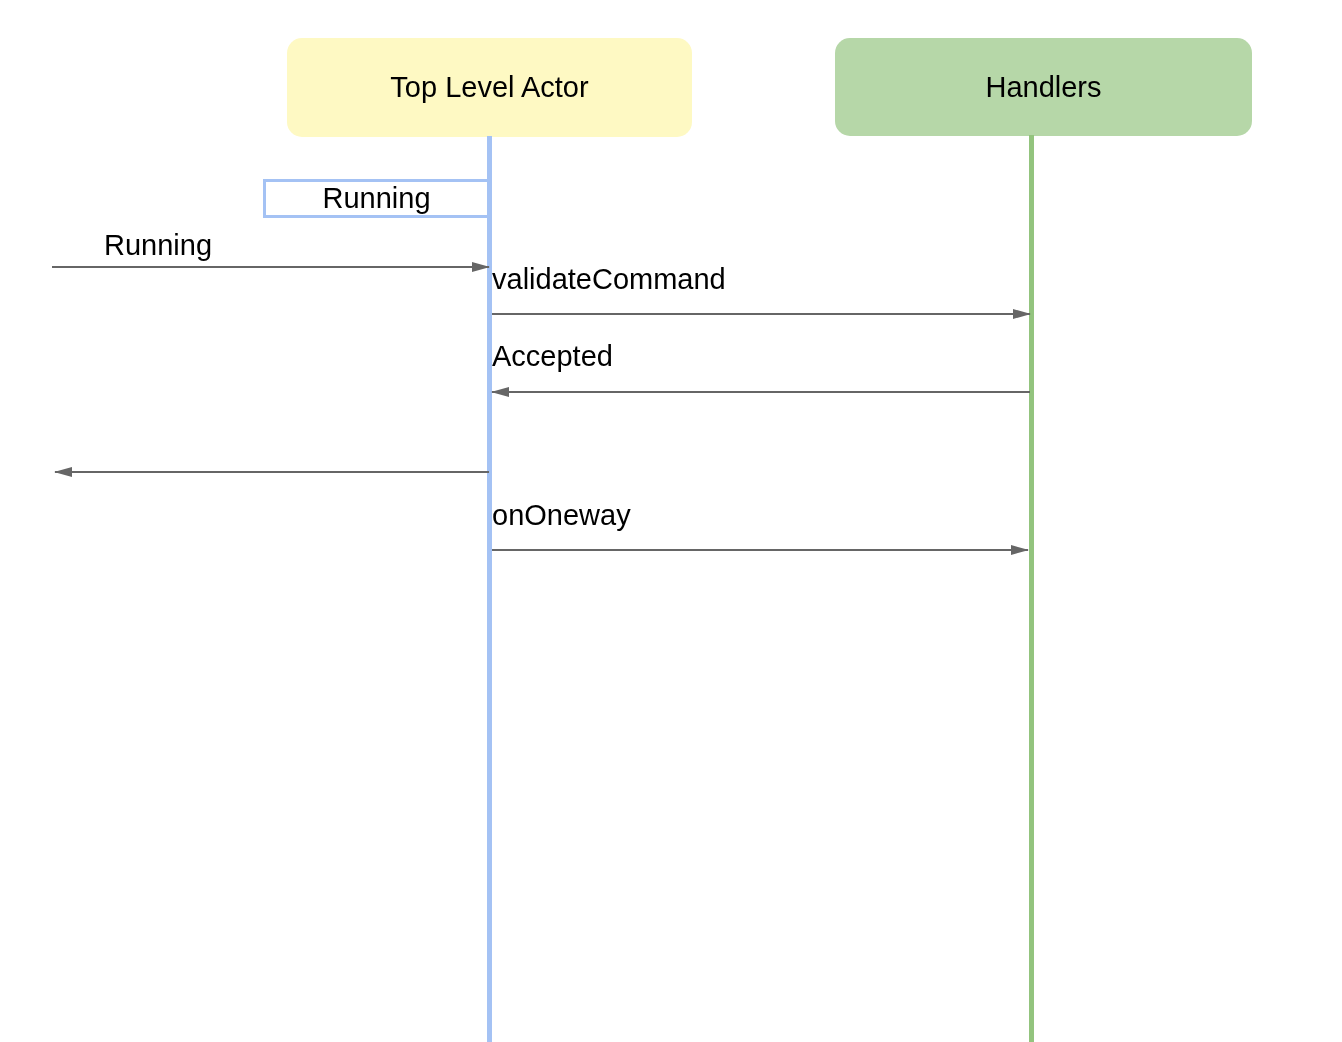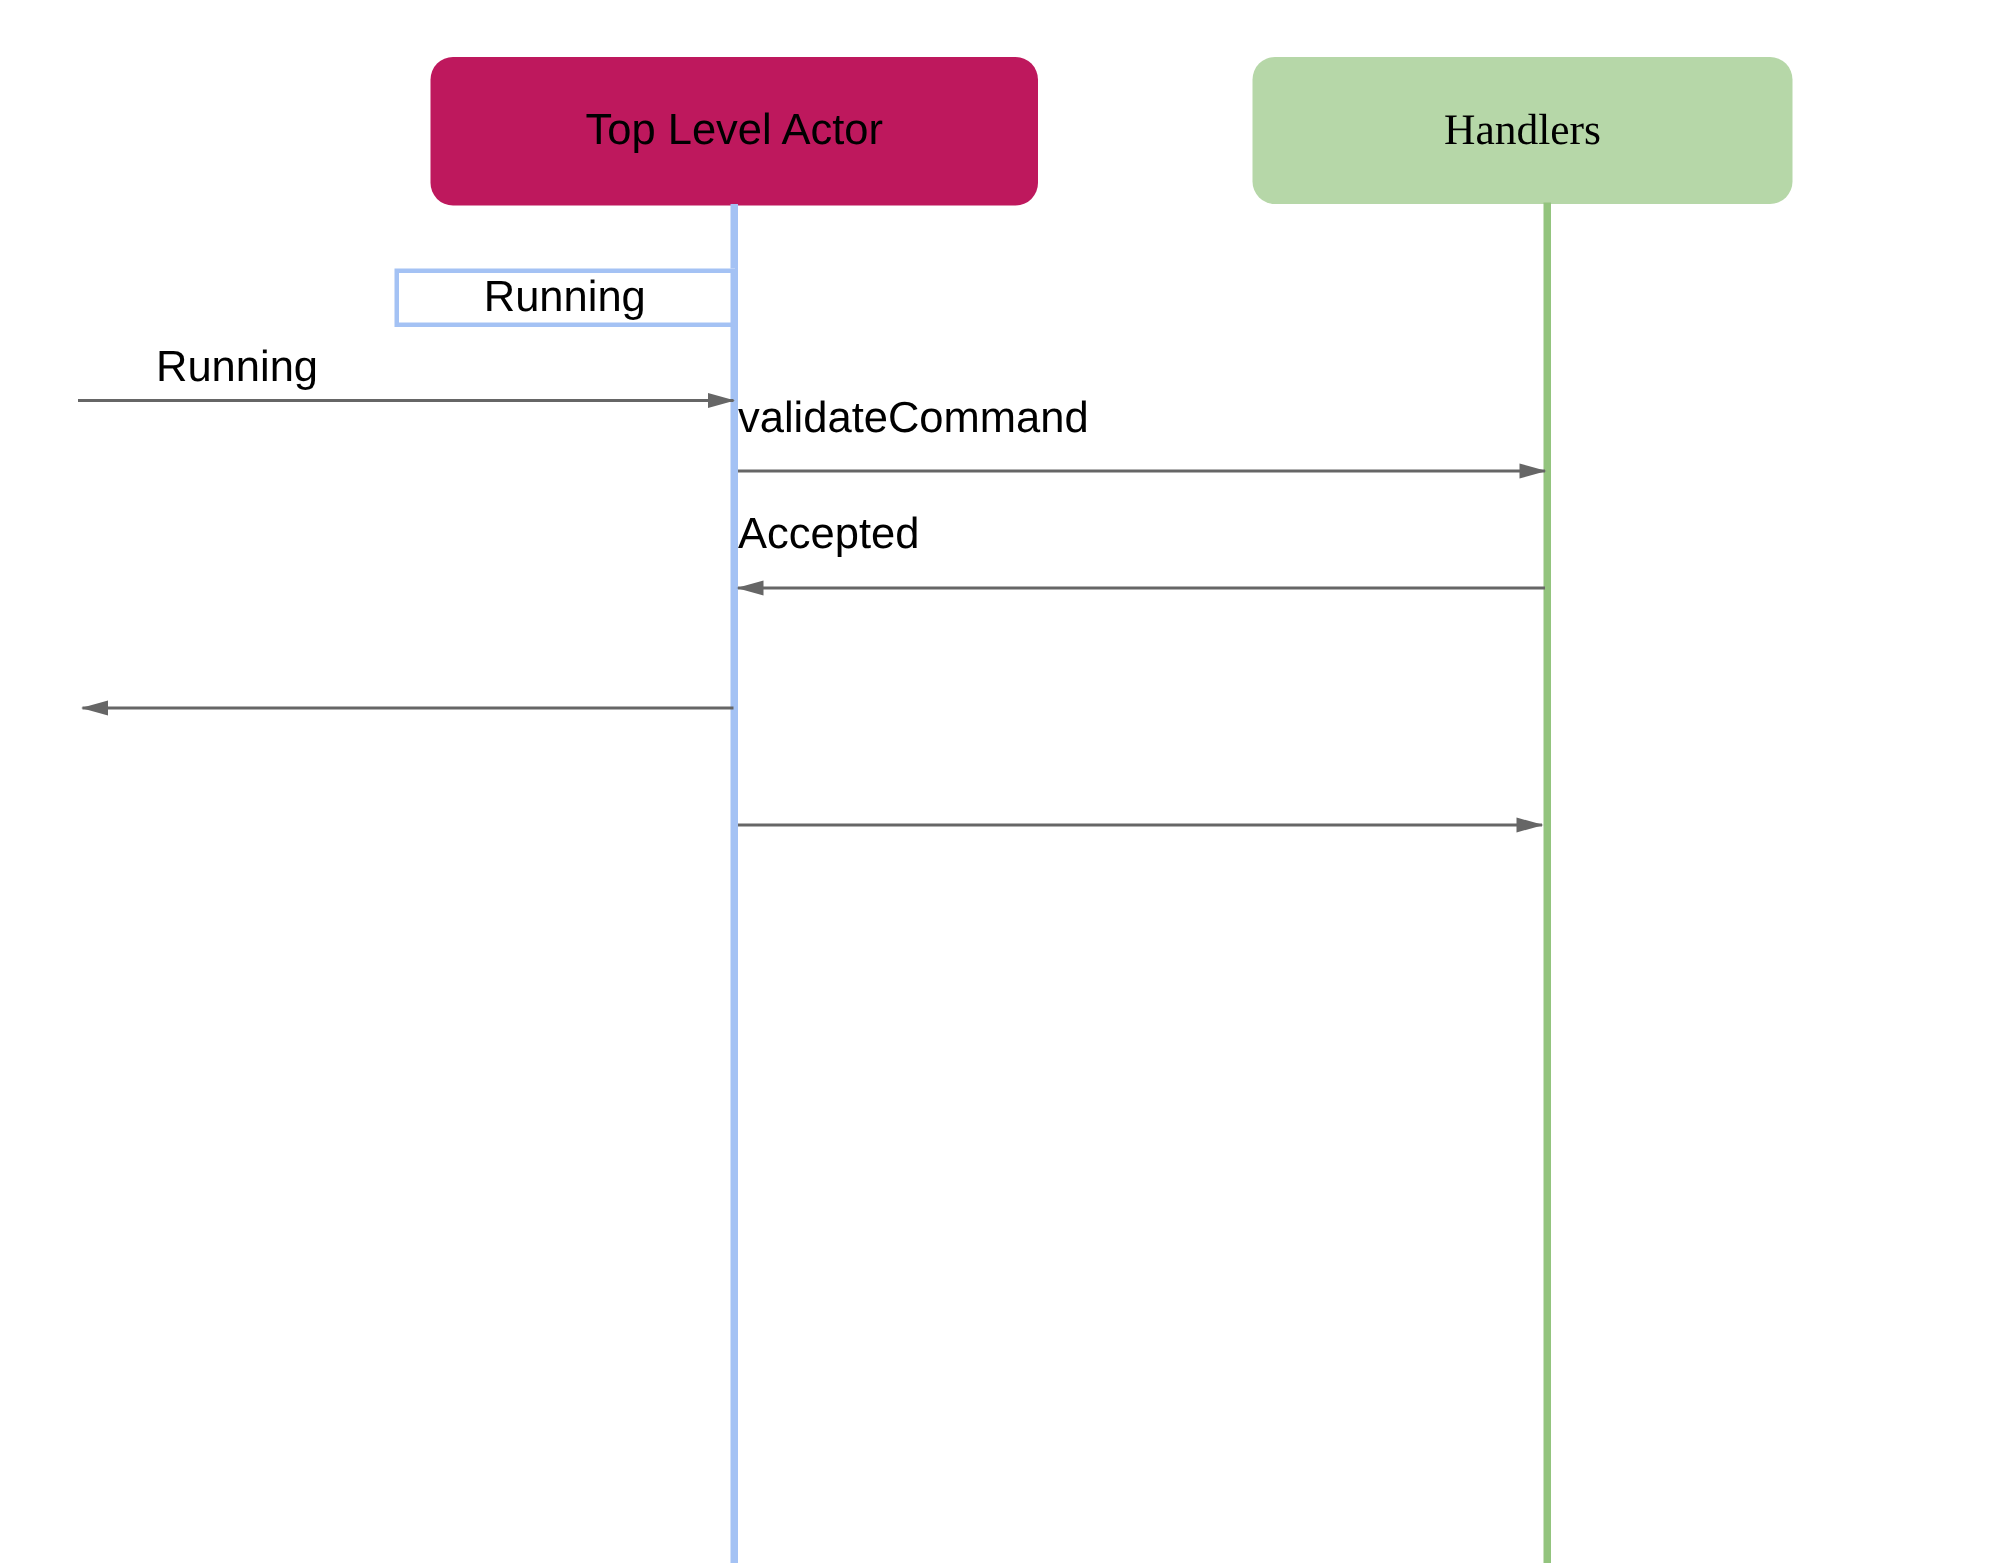--- a/index.html
+++ b/index.html
@@ -56,25 +56,25 @@
     border-bottom: 5px solid transparent;
   }
   .head.right { right: -1px; border-left: 18px solid #666666; }
   .head.left  { left: -1px;  border-right: 18px solid #666666; }
 </style>
 </head>
 <body>
 
 <div class="canvas">
 
-  <div class="actor-box" style="left: 287px; top: 38px; width: 405px; height: 99px; background-color: #be185d; align-items: center;">
+  <div class="actor-box" style="left: 287px; top: 38px; width: 405px; height: 99px; background-color: #fef9c3; align-items: center;">
     <span>Top Level Actor</span>
   </div>
 
-  <div class="actor-box" style="left: 835px; top: 38px; width: 360px; height: 98px; background-color: rgb(182, 215, 168); font-family: Liberation Serif, serif;">
+  <div class="actor-box" style="left: 835px; top: 38px; width: 417px; height: 98px; background-color: rgb(182, 215, 168);">
     <span>Handlers</span>
   </div>
 
   <div class="lifeline" style="left: 487px; top: 136px; height: 906px; background-color: rgb(164, 194, 244);"></div>
 
   <div class="lifeline" style="left: 1029px; top: 135px; height: 907px; background-color: rgb(147, 196, 126);"></div>
 
   <div class="activation" style="left: 263px; top: 179px; width: 227px; height: 39px; border-color: rgb(164, 194, 244); background-color: rgb(255, 255, 255);">
     <span>Running</span>
   </div>
@@ -91,17 +91,18 @@
 
   <div class="msg-label centered" style="left:492px; top:339px; width:538px;">Accepted</div>
   <div class="msg-line" style="left: 492px; top: 391px; width: 538px; background-color: rgb(102, 102, 102);">
     <span class="head left" style="border-right-color: rgb(102, 102, 102);"></span>
   </div>
 
   <div class="msg-line" style="left: 55px; top: 471px; width: 434px; background-color: rgb(102, 102, 102);">
     <span class="head left" style="border-right-color: rgb(102, 102, 102);"></span>
   </div>
 
+  <div class="msg-label centered" style="left:492px; top:498px; width:536px;">onOneway</div>
   <div class="msg-line" style="left: 492px; top: 549px; width: 536px; background-color: rgb(102, 102, 102);">
     <span class="head right" style="border-left-color: rgb(102, 102, 102);"></span>
   </div>
 
 </div>
 
 </body></html>

